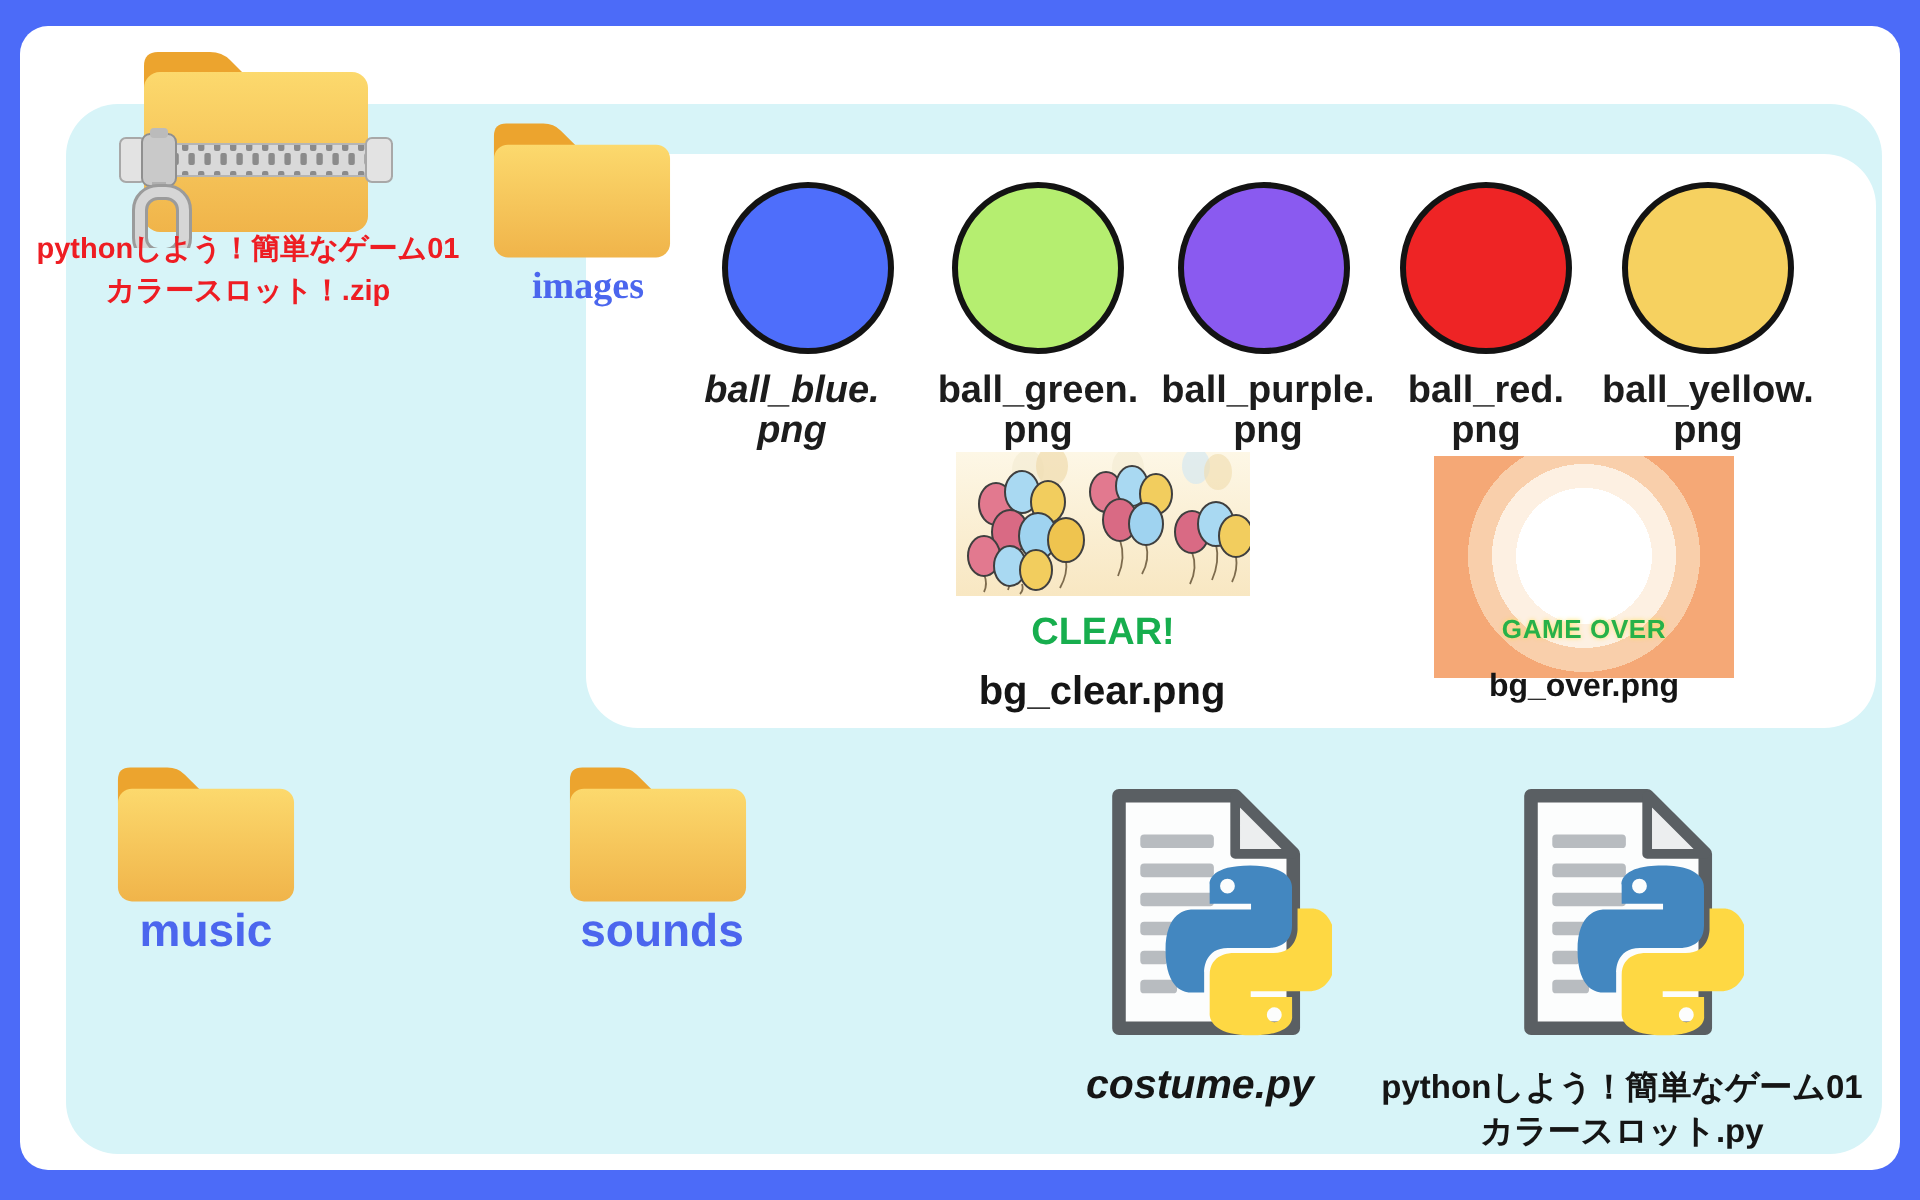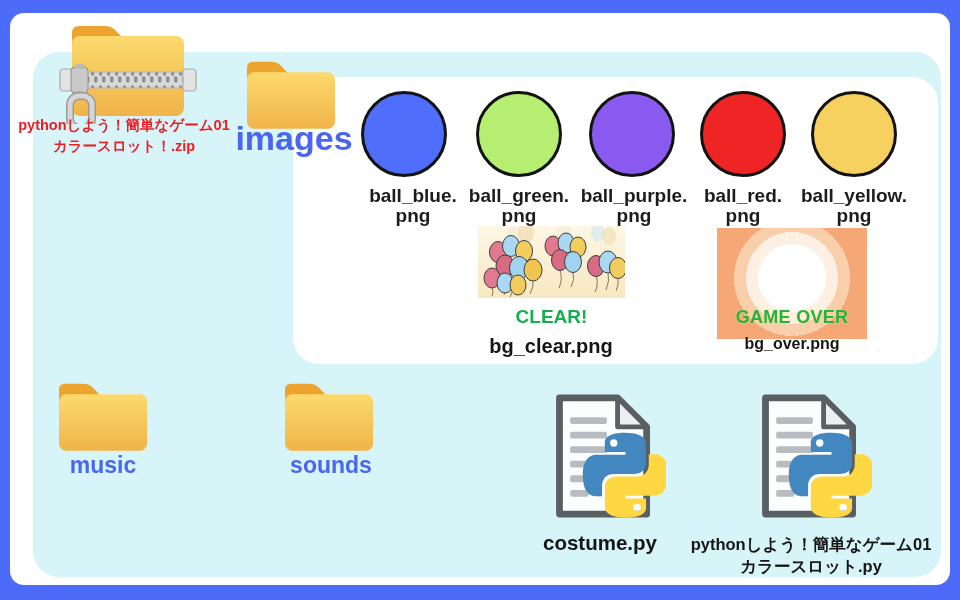--- a/index.html
+++ b/index.html
@@ -23,21 +23,21 @@
     border:3px solid #131313;top:91px;
   }
   .ball-label{top:186px;width:130px;font-size:19px;line-height:20px;color:#1c1c1c;}
   .clear-caption{color:#17ae4e;font-size:19px;}
   .bg-over{
     position:absolute;left:717px;top:228px;width:150px;height:111px;
     background:radial-gradient(circle at 50% 45%, #ffffff 0 34px, #fdf0e2 34px 46px, #f9cfab 46px 58px, #f5a876 58px);
   }
   .gameover{
     position:absolute;left:0;top:79px;width:100%;text-align:center;
-    color:#27b14a;font-weight:bold;font-size:18px;letter-spacing:.3px;
+    color:#27b14a;font-weight:bold;font-size:13px;letter-spacing:.3px;
     text-shadow:0 0 2px rgba(255,225,80,.85);white-space:nowrap;
   }
   svg{display:block;}
 </style>
 </head>
 <body>
 
 <div class="stage">
 
   <div class="card"></div>
@@ -73,29 +73,29 @@
     <div>pythonしよう！簡単なゲーム01</div>
     <div>カラースロット！.zip</div>
   </div>
 
   <div class="abs" style="left:238px;top:53px;width:106px;height:81px;">
     <svg viewBox="0 0 120 92" width="106" height="81">
       <path d="M10 30 V17 Q10 10 17 10 H38 Q44 10 48 14 L58 24 L58 30 Z" fill="#eca42e"></path>
       <rect x="10" y="22" width="100" height="64" rx="8" fill="url(#fgrad)"></rect>
     </svg>
   </div>
-  <div class="lbl blue-label" style="left:219px;top:119px;width:150px;font-size:34px;">images</div>
+  <div class="lbl blue-label" style="left:219px;top:133px;width:150px;font-size:19px;font-family:Liberation Serif, serif;">images</div>
 
   <div class="ball" style="left: 361px; background-color: rgb(78, 110, 251);"></div>
   <div class="ball" style="left: 476px; background-color: rgb(181, 238, 112);"></div>
   <div class="ball" style="left: 589px; background-color: rgb(138, 90, 240);"></div>
   <div class="ball" style="left: 700px; background-color: rgb(238, 36, 37);"></div>
   <div class="ball" style="left: 811px; background-color: rgb(246, 209, 96);"></div>
 
-  <div class="lbl ball-label" style="left:348px;">
+  <div class="lbl ball-label" style="left:331px;font-style:italic;">
     <div>ball_blue.</div>
     <div>png</div>
   </div>
   <div class="lbl ball-label" style="left:454px;">
     <div>ball_green.</div>
     <div>png</div>
   </div>
   <div class="lbl ball-label" style="left:569px;">
     <div>ball_purple.</div>
     <div>png</div>
@@ -192,21 +192,21 @@
         <rect x="27" y="75" width="24" height="7" rx="2"></rect>
         <rect x="27" y="90" width="14" height="7" rx="2"></rect>
         <rect x="27" y="105" width="19" height="7" rx="2"></rect>
       </g>
       <g transform="translate(40,46) scale(0.345)">
         <path fill="#4387c0" d="M126.9.07c-64.8 0-60.8 28.1-60.8 28.1l.1 29.1h61.9v8.7H41.6S.1 61.3.1 126.8c0 65.4 36.2 63.1 36.2 63.1h21.6v-30.4s-1.2-36.2 35.6-36.2h61.4s34.5.6 34.5-33.3V34S194.7.07 126.9.07zM92.8 19.7a11.1 11.1 0 0 1 11.1 11.1 11.1 11.1 0 0 1-11.1 11.1 11.1 11.1 0 0 1-11.1-11.1 11.1 11.1 0 0 1 11.1-11.1z"></path>
         <path fill="#fed843" d="M128.8 254.1c64.8 0 60.8-28.1 60.8-28.1l-.1-29.1h-61.9v-8.7h86.4s41.5 4.7 41.5-60.7c0-65.4-36.2-63.1-36.2-63.1h-21.6v30.4s1.2 36.2-35.6 36.2h-61.4s-34.5-.6-34.5 33.3v56s-5.2 33.9 62.6 33.9zm34.1-19.6a11.1 11.1 0 0 1-11.1-11.1 11.1 11.1 0 0 1 11.1-11.1 11.1 11.1 0 0 1 11.1 11.1 11.1 11.1 0 0 1-11.1 11.1z"></path>
       </g>
     </svg>
   </div>
-  <div class="lbl black-label" style="left:520px;top:531px;width:160px;font-size:20.5px;">costume.py</div>
+  <div class="lbl black-label" style="left:520px;top:531px;width:160px;font-size:20.5px;font-style:italic;">costume.py</div>
 
   <div class="abs" style="left:750px;top:388px;width:122px;height:138px;">
     <svg viewBox="0 0 126 140" width="122" height="136">
       <path d="M16 10 H76 L106 40 V130 H16 Z" fill="#fcfdfd" stroke="#5a5f63" stroke-width="7" stroke-linejoin="round"></path>
       <path d="M76 10 V40 H106 Z" fill="#eceeef" stroke="#5a5f63" stroke-width="5" stroke-linejoin="round"></path>
       <g fill="#b8bcc0">
         <rect x="27" y="30" width="38" height="7" rx="2"></rect>
         <rect x="27" y="45" width="38" height="7" rx="2"></rect>
         <rect x="27" y="60" width="38" height="7" rx="2"></rect>
         <rect x="27" y="75" width="24" height="7" rx="2"></rect>

